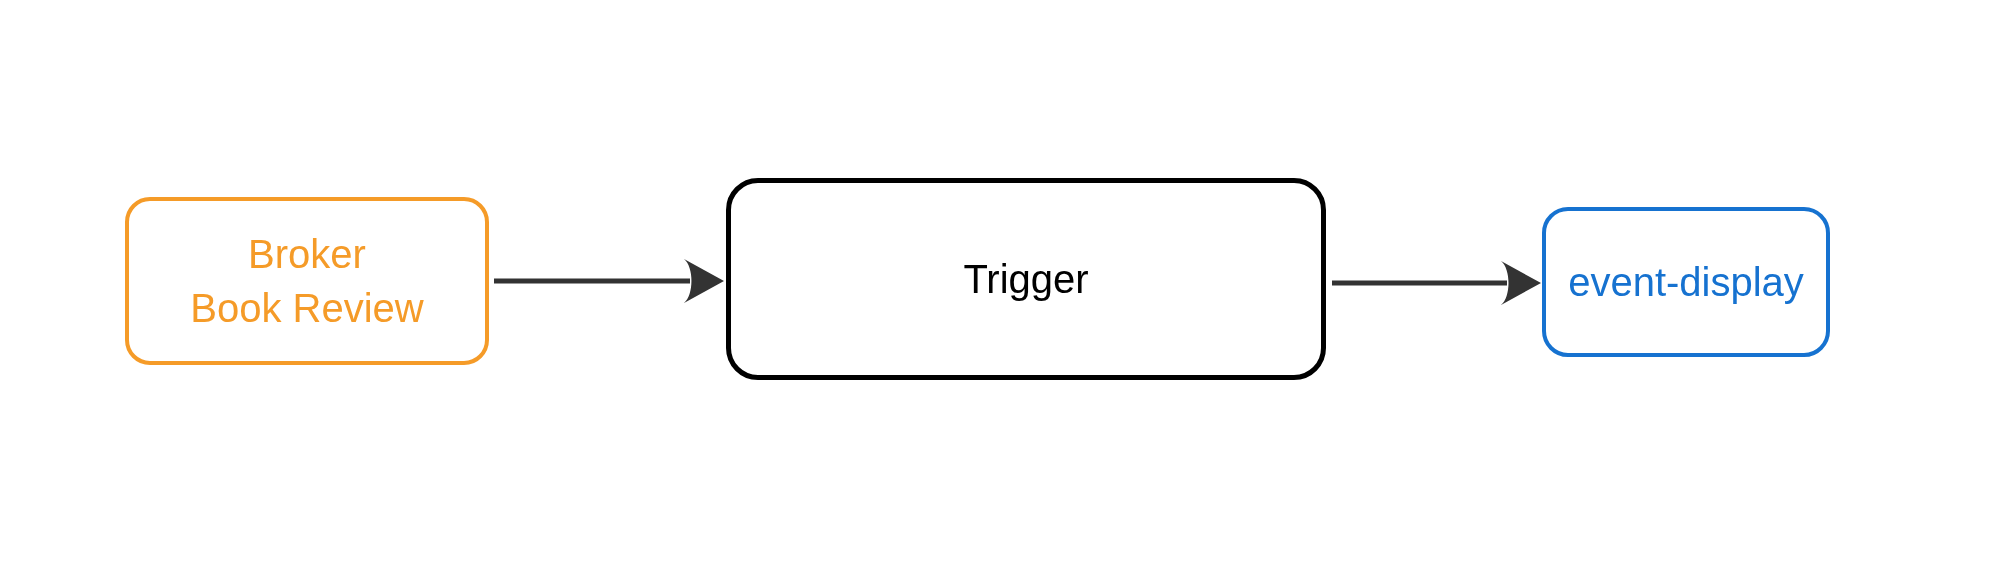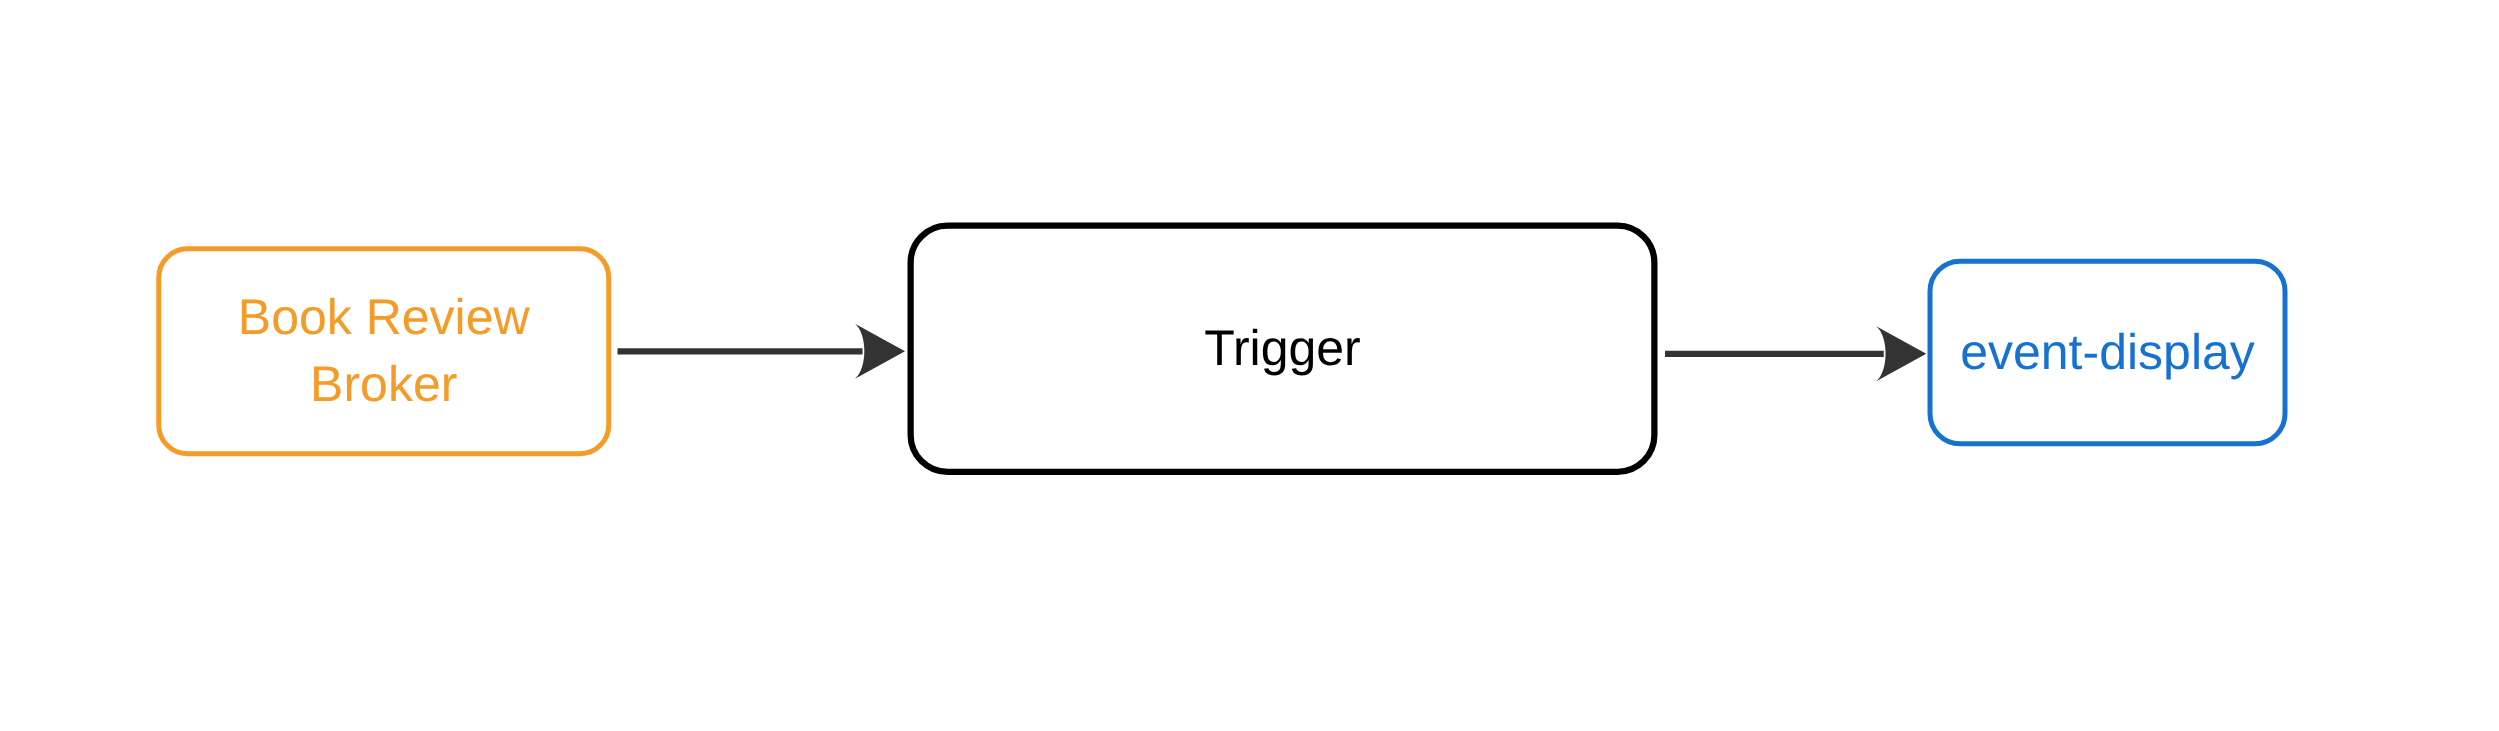--- a/index.html
+++ b/index.html
@@ -71,22 +71,22 @@
     width: 211px;
     height: 60px;
   }
 </style>
 </head>
 <body>
 
 <div class="canvas">
 
   <div class="node node-broker" style="border-color: rgb(245, 155, 40); color: rgb(245, 155, 40); background: rgb(255, 255, 255);">
+    <span class="node-label-line">Broker</span>
     <span class="node-label-line">Book Review</span>
-    <span class="node-label-line">Broker</span>
   </div>
 
   <svg class="edge edge-1" viewBox="0 0 232 60">
     <line x1="2" y1="30" x2="198" y2="30" stroke-width="5" style="stroke: rgb(51, 51, 51);"></line>
     <path d="M 192 8 L 232 30 L 192 52 C 202 44 202 16 192 8 Z" style="fill: rgb(51, 51, 51);"></path>
   </svg>
 
   <div class="node node-trigger" style="border-color: rgb(0, 0, 0); color: rgb(0, 0, 0); background: rgb(255, 255, 255);">
     <span class="node-label-line">Trigger</span>
   </div>

